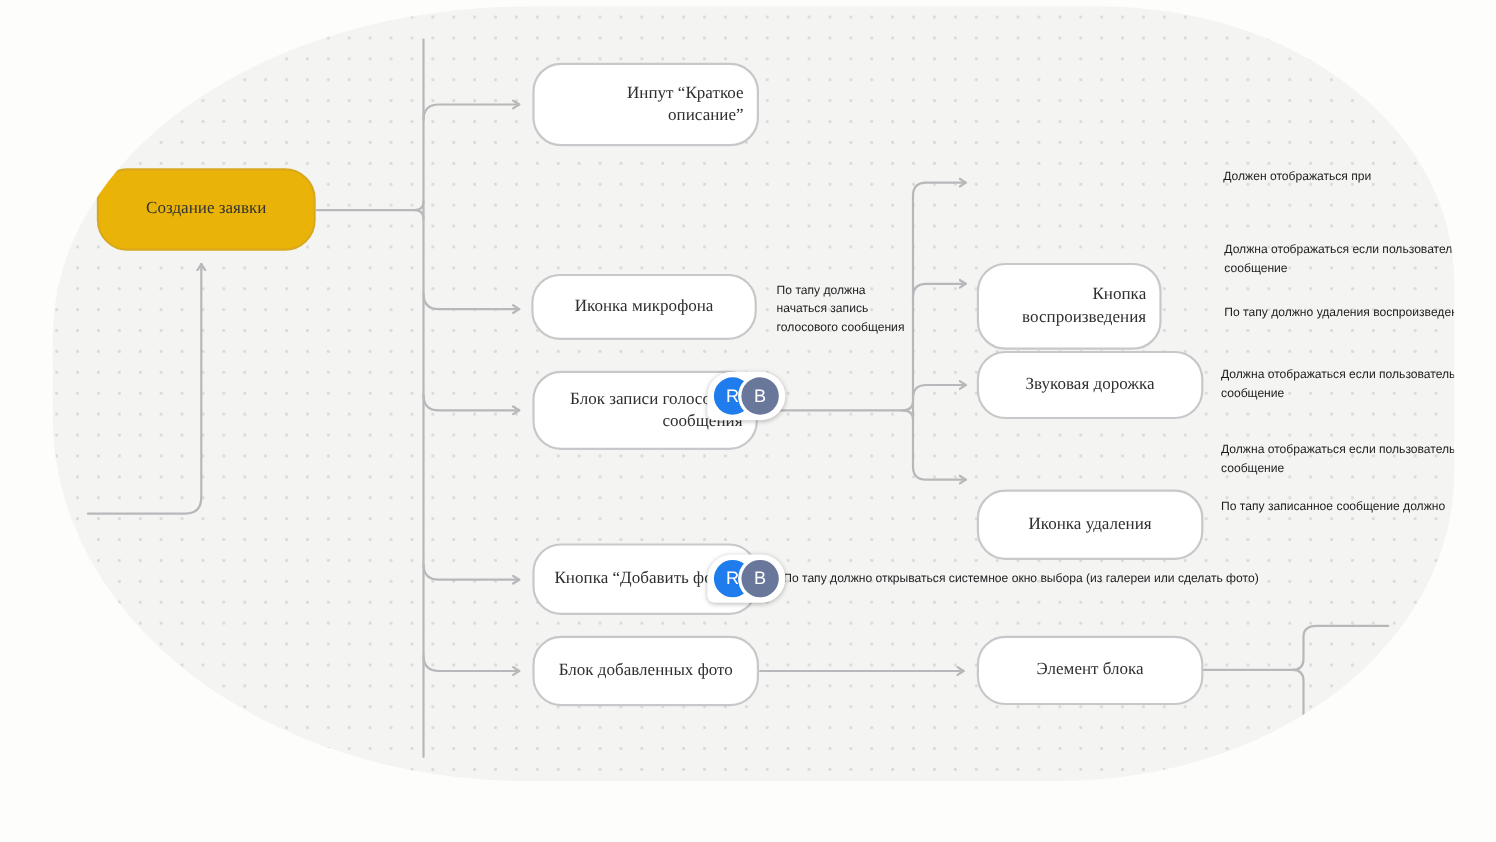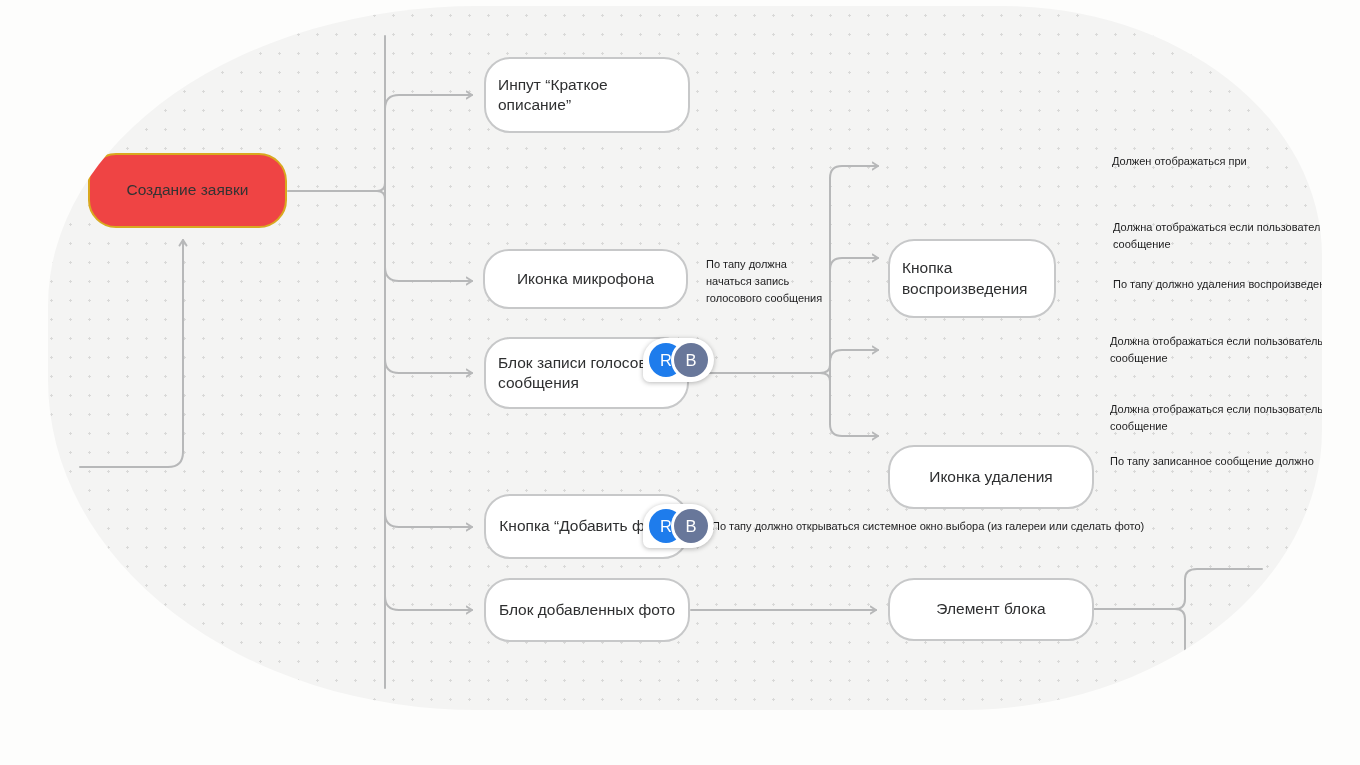--- a/index.html
+++ b/index.html
@@ -13,23 +13,23 @@
     background-color:#F4F4F3;
     background-image:radial-gradient(circle,#D9D9D8 1.2px,rgba(0,0,0,0) 1.4px);
     background-size:19px 19px; background-position:4px 6px; }
 
   svg.wires { position:absolute; inset:0; z-index:1; }
   svg.wires path { fill:none; stroke:#B7B8B9; stroke-width:2; stroke-linecap:round; }
 
   
   .node { position:absolute; z-index:2; box-sizing:border-box;
     background:#ffffff; border:2px solid #C7C8C9; border-radius:26px;
-    display:flex; align-items:center; justify-content:center; text-align:left;
-    font-size:15.5px; line-height:1.3; color:#2E2F30; padding:4px 12px; }
-  .node.root { background:#ef4444; border:2.5px solid #D9A81F; color:#333333;
+    display:flex; align-items:center; justify-content:center; text-align:right;
+    font-size:15.5px; line-height:1.3; color:#2E2F30; padding:4px 12px;font-family:Liberation Serif, serif; }
+  .node.root { background:#eab308; border:2.5px solid #D9A81F; color:#333333;
     border-radius:28px; font-size:15.5px; }
 
   
   .note { position:absolute; z-index:2; font-size:11px; line-height:17px;
     color:#1D1D1E; white-space:nowrap; }
 
   
   .avatars { position:absolute; z-index:3; display:flex; align-items:center;
     background:#ffffff; padding:5px 6px; border-radius:24px 24px 24px 7px;
     box-shadow:0 1px 5px rgba(0,0,0,.28); }
@@ -102,20 +102,23 @@
   <div class="node" style="left:484px;top:494px;width:205px;height:65px;">
     <span>Кнопка “Добавить фото”</span>
   </div>
   <div class="node" style="left:484px;top:578px;width:206px;height:64px;">
     <span>Блок добавленных фото</span>
   </div>
 
   <div class="node" style="left:888px;top:219px;width:168px;height:79px;margin-top:20px;">
     <span>Кнопка воспроизведения</span>
   </div>
+  <div class="node" style="left:888px;top:319px;width:206px;height:62px;">
+    <span>Звуковая дорожка</span>
+  </div>
   <div class="node" style="left:888px;top:404px;width:206px;height:64px;margin-top:41px;">
     <span>Иконка удаления</span>
   </div>
   <div class="node" style="left:888px;top:578px;width:206px;height:63px;">
     <span>Элемент блока</span>
   </div>
 
   <div class="note" style="left:706px;top:256px;">
     <div>По тапу должна</div>
     <div>начаться запись</div>

